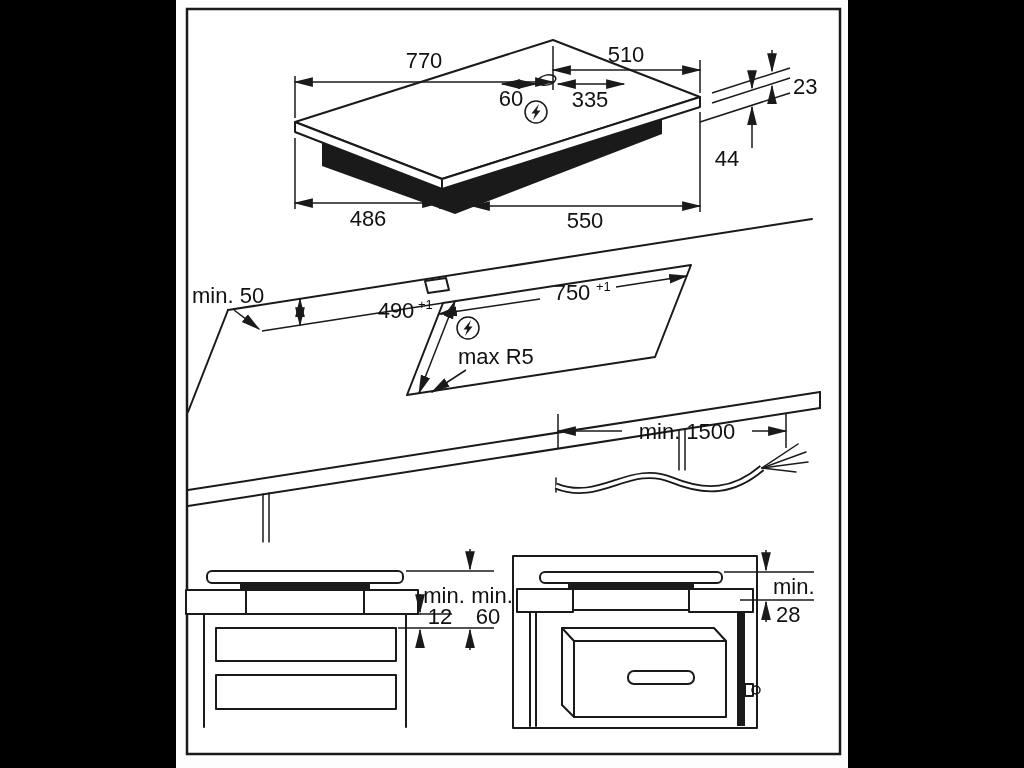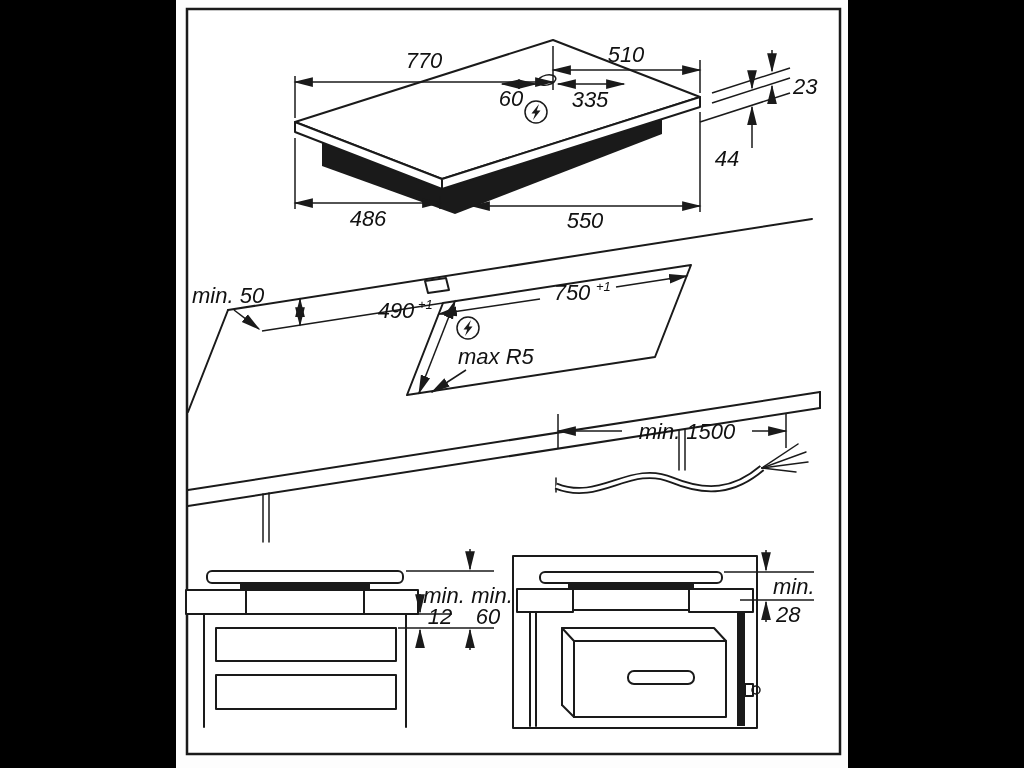--- a/index.html
+++ b/index.html
@@ -1,16 +1,16 @@
 <!DOCTYPE html>
 <html><head>
 <meta charset="utf-8">
 <style>
   html,body{margin:0;padding:0;background:#000;}
-  .stage{position:relative;width:960px;height:768px;background:#8b5cf6;overflow:hidden;font-style:italic;}
+  .stage{position:relative;width:960px;height:768px;background:#8b5cf6;overflow:hidden;}
   svg{display:block;}
   .ln{stroke:#1a1a1a;stroke-width:2;fill:none;stroke-linejoin:round;stroke-linecap:round;}
   .thin{stroke-width:1.5;}
   .wh{fill:#fff;stroke:#1a1a1a;stroke-width:2;stroke-linejoin:round;}
   .blk{fill:#1a1a1a;stroke:none;}
   .dim{stroke:#1a1a1a;stroke-width:1.5;fill:none;}
   text{font-family:"Liberation Sans",sans-serif;font-size:22px;fill:#111;}
   .sup{font-size:13px;}
 </style>
 </head>

